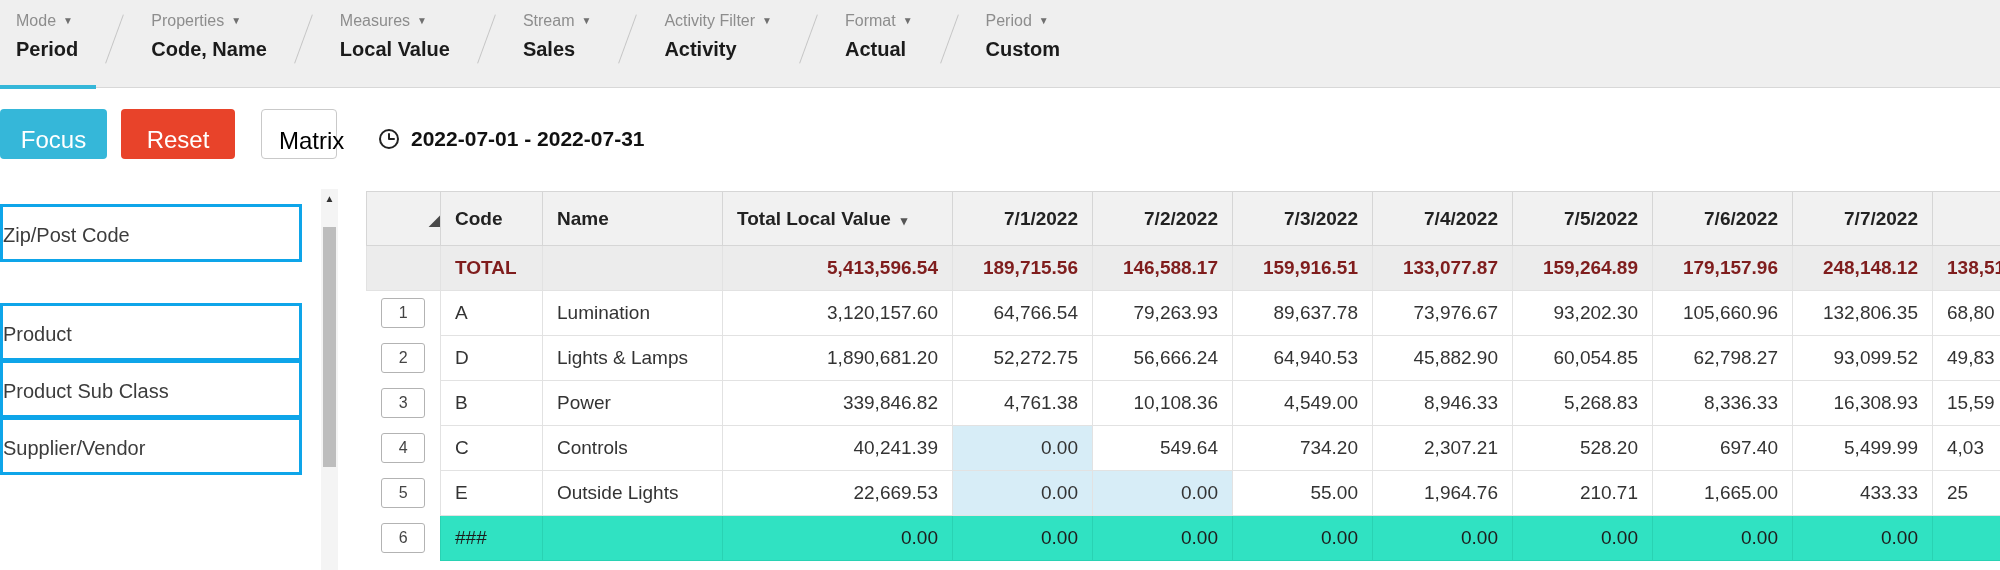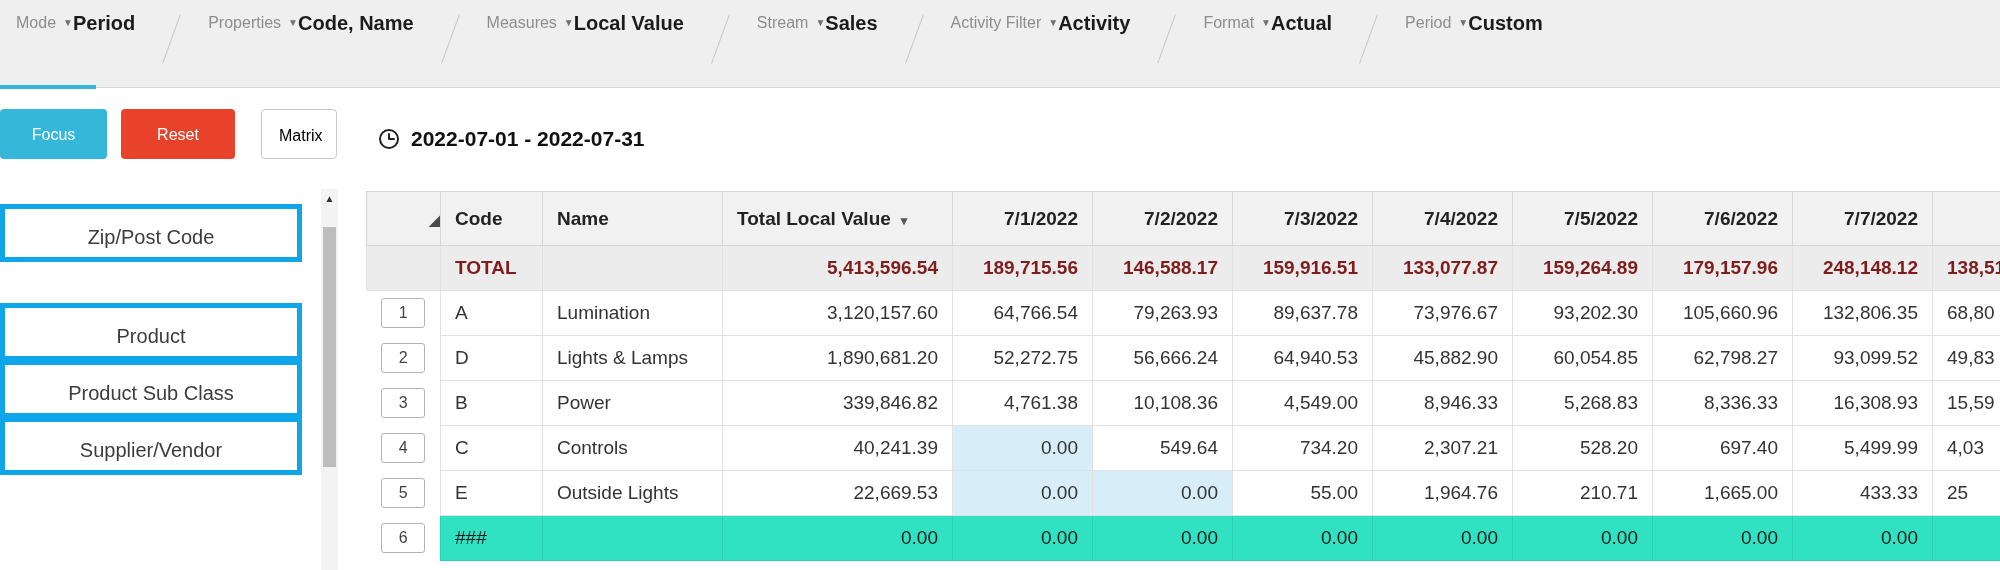--- a/index.html
+++ b/index.html
@@ -3,41 +3,41 @@
 <meta charset="utf-8">
 <style>
   html,body{margin:0;padding:0}
   body{width:2000px;height:570px;overflow:hidden;background:#fff;
        font-family:"Liberation Sans",sans-serif;position:relative}
   *{box-sizing:border-box}
 
   
   .toolbar{height:88px;background:#efefef;border-bottom:1px solid #d8d8d8;
            display:flex;align-items:flex-start;padding:13px 0 0 16px}
-  .tgroup{display:flex;row-gap:10px;cursor:pointer}
+  .tgroup{display:flex;flex-direction:column;row-gap:10px;cursor:pointer}
   .tlabel{font-size:16px;color:#8d8d8d;display:flex;align-items:center;column-gap:7px;line-height:1;white-space:nowrap}
   .caret{font-size:10px;color:#707070}
   .tvalue{font-size:20px;font-weight:bold;color:#1b1b1b;line-height:1;white-space:nowrap}
   .slash{width:1px;height:52px;background:#c6c6c6;transform:rotate(20deg);margin:0 36px;flex:none}
   .accent-strip{position:absolute;left:0;top:85px;width:96px;height:4px;background:var(--accent,#35b7d9)}
 
   
   .actions{display:flex;align-items:flex-start;padding:21px 0 0 0;height:81px}
-  .btn{height:50px;border:none;border-radius:4px;font-family:inherit;font-size:16px;cursor:pointer;padding:17px}
+  .btn{height:50px;border:none;border-radius:4px;font-family:inherit;font-size:24px;cursor:pointer;padding:17px}
   .btn.focus{background:var(--accent,#35b7d9);color:#fff;width:107px}
   .btn.reset{background:var(--danger,#e8432a);color:#fff;margin-left:14px;width:114px}
   .btn.matrix{background:#fff;border:1px solid #c9c9c9;color:#000000;margin-left:26px;width:76px}
   .clock{margin-left:40px;align-self:center;display:flex}
   .period{margin-left:10px;align-self:center;font-size:21px;font-weight:bold;color:#111;white-space:nowrap}
 
   
   .content{position:relative;height:401px}
 
   .sidebar{position:absolute;left:0;top:35px;width:302px}
-  .sitem{height:58px;line-height:56px;text-align:center;background:#fff;border:5px solid #0ea5e9;
+  .sitem{height:58px;line-height:56px;text-align:left;background:#fff;border:3px solid #0ea5e9;
          font-size:20px;color:#3c3c3c;margin-top:-1px;cursor:pointer;overflow:hidden;white-space:nowrap}
   .sitem:first-child{margin-top:0}
   .sitem.gap{margin-bottom:42px}
   .sitem.active{background:var(--accent,#35b7d9);border-color:var(--accent,#35b7d9);color:#fff}
 
   .vscroll{position:absolute;left:321px;top:20px;width:17px;height:381px;background:#f4f4f4}
   .vup{height:18px;display:flex;align-items:center;justify-content:center;font-size:10px;color:#333;cursor:pointer}
   .vthumb{position:absolute;left:2px;top:38px;width:13px;height:240px;background:#bdbdbd;cursor:grab}
 
   

